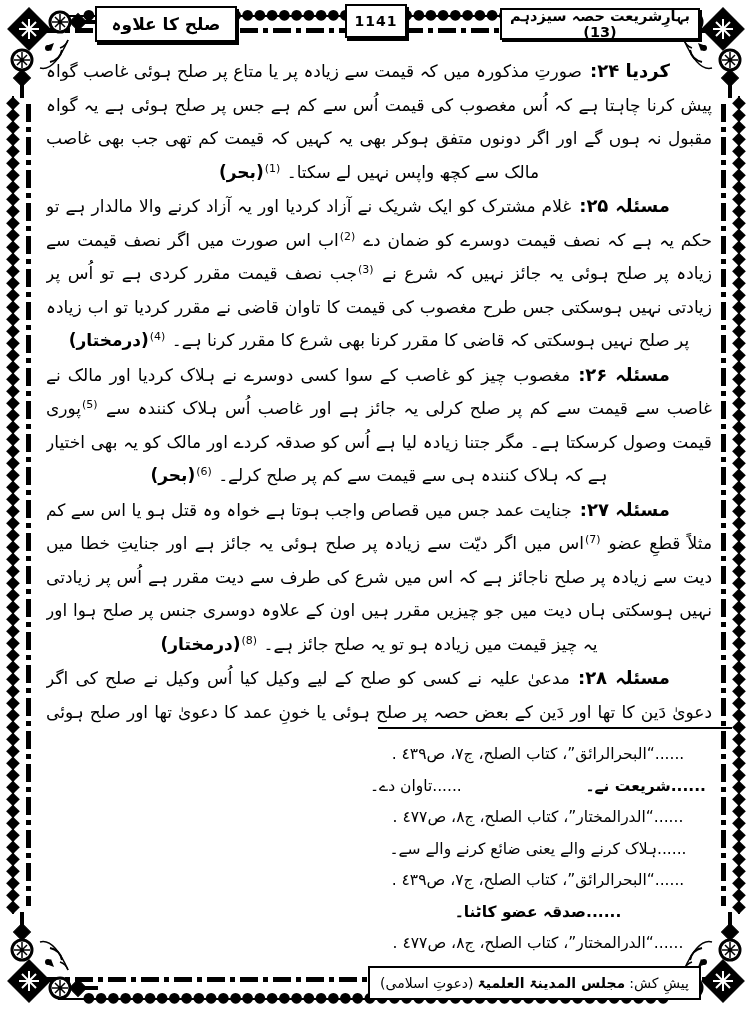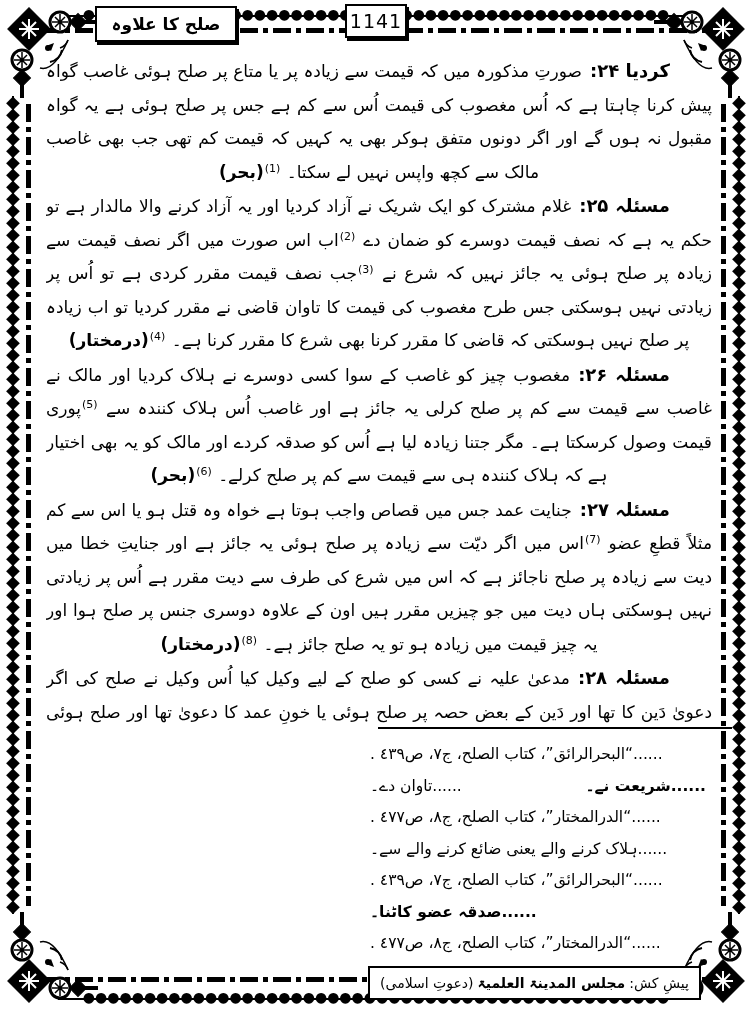--- a/index.html
+++ b/index.html
@@ -31,41 +31,41 @@
   .corner.bl{left:0;bottom:0;transform:scaleY(-1);}
   .corner.br{right:0;bottom:0;transform:scale(-1,-1);}
   
   .hbox{
     position:absolute;background:#fff;border:2px solid #000;
     box-shadow:2px 3px 0 0 #000;
     display:flex;align-items:center;justify-content:center;
     z-index:5;text-align:center;
   }
   .chapter-box{left:95px;top:6px;width:138px;height:32px;font-size:17px;font-weight:bold;}
-  .page-box{left:345px;top:4px;width:58px;height:30px;font-size:19px;font-weight:normal;
+  .page-box{left:345px;top:4px;width:58px;height:30px;font-size:14px;font-weight:bold;
     font-family:"DejaVu Sans",sans-serif;letter-spacing:1px;direction:ltr;}
   .book-box{left:500px;top:8px;width:196px;height:28px;font-size:14.5px;font-weight:bold;box-shadow:2px 2px 0 0 #000;}
   .footer-box{left:368px;top:966px;min-width:196px;height:30px;padding:0 10px;font-size:14px;box-shadow:none;border-width:2px;}
   .footer-box .pub-name{font-weight:bold;margin:12px 4px;}
   
   .main-text{
     position:absolute;right:40px;left:46px;top:54px;height:672px;overflow:hidden;
     font-size:17px;line-height:33.5px;
     text-align:justify;text-align-last:center;
   }
   .masla{margin:0;text-indent:42px;}
   .masla-label{font-weight:bold;font-size:18px;margin-inline-end:8px;}
   .masla .bold{font-weight:bold;}
   sup.fnref{font-size:11px;font-weight:normal;line-height:0;vertical-align:6px;
     font-family:"DejaVu Sans",sans-serif;margin:0 1px;}
   
   .fn-separator{position:absolute;left:378px;right:20px;top:727px;height:2px;background:#000;}
   .footnotes{
     position:absolute;right:46px;top:739px;width:336px;
-    font-size:15.5px;line-height:31.5px;text-align:left;
+    font-size:15.5px;line-height:31.5px;text-align:center;
   }
   .fn-line{white-space:nowrap;overflow:hidden;}
   .fn-line.two{display:flex;justify-content:space-between;}
   .fn-line .bold{font-weight:bold;}
 </style>
 </head>
 <body>
 
 <div class="page">
 
@@ -295,20 +295,23 @@
       </g>
     </svg>
   </div>
 
   <div class="hbox chapter-box">
     <span>صلح کا علاوہ</span>
   </div>
   <div class="hbox page-box">
     <span>1141</span>
   </div>
+  <div class="hbox book-box">
+    <span>بہارِشریعت حصہ سیزدہم (13)</span>
+  </div>
 
   <div class="main-text" id="masail">
       <p class="masla"><span class="masla-label">کردیا ۲۴:</span><span>صورتِ مذکورہ میں کہ قیمت سے زیادہ پر یا متاع پر صلح ہوئی غاصب گواہ پیش کرنا چاہتا ہے کہ اُس مغصوب کی قیمت اُس سے کم ہے جس پر صلح ہوئی ہے یہ گواہ مقبول نہ ہوں گے اور اگر دونوں متفق ہوکر بھی یہ کہیں کہ قیمت کم تھی جب بھی غاصب مالک سے کچھ واپس نہیں لے سکتا۔ </span><sup class="fnref">(1)</sup><span class="bold">(بحر) </span></p>
       <p class="masla"><span class="masla-label">مسئلہ ۲۵:</span><span>غلام مشترک کو ایک شریک نے آزاد کردیا اور یہ آزاد کرنے والا مالدار ہے تو حکم یہ ہے کہ نصف قیمت دوسرے کو ضمان دے </span><sup class="fnref">(2)</sup><span>اب اس صورت میں اگر نصف قیمت سے زیادہ پر صلح ہوئی یہ جائز نہیں کہ شرع نے </span><sup class="fnref">(3)</sup><span>جب نصف قیمت مقرر کردی ہے تو اُس پر زیادتی نہیں ہوسکتی جس طرح مغصوب کی قیمت کا تاوان قاضی نے مقرر کردیا تو اب زیادہ پر صلح نہیں ہوسکتی کہ قاضی کا مقرر کرنا بھی شرع کا مقرر کرنا ہے۔ </span><sup class="fnref">(4)</sup><span class="bold">(درمختار) </span></p>
       <p class="masla"><span class="masla-label">مسئلہ ۲۶:</span><span>مغصوب چیز کو غاصب کے سوا کسی دوسرے نے ہلاک کردیا اور مالک نے غاصب سے قیمت سے کم پر صلح کرلی یہ جائز ہے اور غاصب اُس ہلاک کنندہ سے </span><sup class="fnref">(5)</sup><span>پوری قیمت وصول کرسکتا ہے۔ مگر جتنا زیادہ لیا ہے اُس کو صدقہ کردے اور مالک کو یہ بھی اختیار ہے کہ ہلاک کنندہ ہی سے قیمت سے کم پر صلح کرلے۔ </span><sup class="fnref">(6)</sup><span class="bold">(بحر) </span></p>
       <p class="masla"><span class="masla-label">مسئلہ ۲۷:</span><span>جنایت عمد جس میں قصاص واجب ہوتا ہے خواہ وہ قتل ہو یا اس سے کم مثلاً قطعِ عضو </span><sup class="fnref">(7)</sup><span>اس میں اگر دیّت سے زیادہ پر صلح ہوئی یہ جائز ہے اور جنایتِ خطا میں دیت سے زیادہ پر صلح ناجائز ہے کہ اس میں شرع کی طرف سے دیت مقرر ہے اُس پر زیادتی نہیں ہوسکتی ہاں دیت میں جو چیزیں مقرر ہیں اون کے علاوہ دوسری جنس پر صلح ہوا اور یہ چیز قیمت میں زیادہ ہو تو یہ صلح جائز ہے۔ </span><sup class="fnref">(8)</sup><span class="bold">(درمختار) </span></p>
       <p class="masla"><span class="masla-label">مسئلہ ۲۸:</span><span>مدعیٰ علیہ نے کسی کو صلح کے لیے وکیل کیا اُس وکیل نے صلح کی اگر دعویٰ دَین کا تھا اور دَین کے بعض حصہ پر صلح ہوئی یا خونِ عمد کا دعویٰ تھا اور صلح ہوئی اس صورت میں یہ وکیل سفیر محض ہے مدعی اس سے بدلِ صلح کا مطالبہ نہیں کرسکتا بلکہ وہ بدلِ صلح موکل پر لازم ہے اُسی سے مطالبہ ہوگا ہاں اگر وکیل نے بدلِ صلح کی ضمانت کرلی ہے تو وکیل سے اس ضمانت کی وجہ سے </span></p>
     </div>
 
   <div class="fn-separator"></div>

